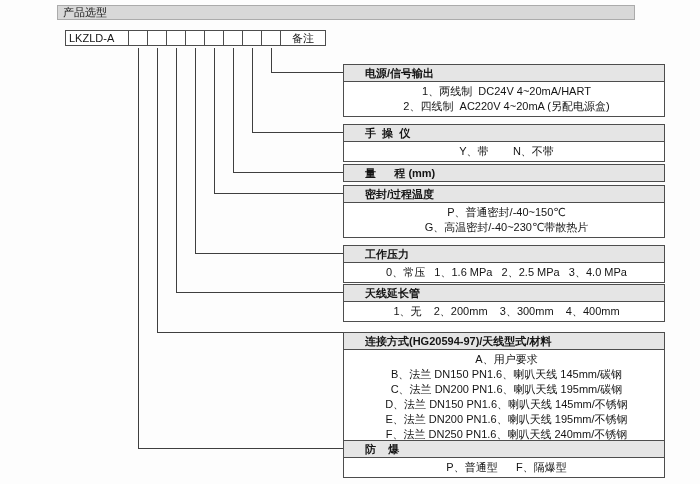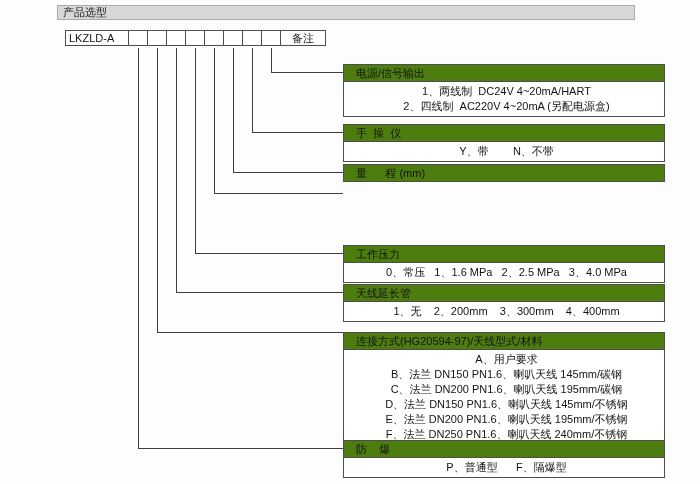--- a/index.html
+++ b/index.html
@@ -22,22 +22,22 @@
   .mbox.prefix{width:64px;margin-left:0;padding-left:3px;}
   .mbox.small{width:20px;}
   .mbox.remark{width:46px;justify-content:center;}
   svg.connectors{position:absolute;left:0;top:0;}
   svg.connectors polyline{fill:none;stroke:#3f3f3f;stroke-width:1;}
   .section{
     position:absolute;left:343px;width:322px;border:1px solid #4d4d4d;
     background:#fff;box-sizing:border-box;
   }
   .sec-header{
-    background:#4d7c0f;font-weight:normal;font-size:11px;height:16px;
-    line-height:16px;padding-left:12px;white-space:pre;
+    background:#e5e5e5;font-weight:bold;font-size:11px;height:16px;
+    line-height:16px;padding-left:21px;white-space:pre;
   }
   .has-body .sec-header{border-bottom:1px solid #4d4d4d;}
   .sec-body{padding:2px 0;text-align:center;}
   .sec-line{font-size:11px;height:15px;line-height:15px;padding-left:5px;white-space:pre;}
 </style>
 </head>
 <body>
 
 <div class="page">
 
@@ -79,20 +79,27 @@
     <div class="sec-header">手  操  仪</div>
     <div class="sec-body">
       <div class="sec-line">Y、带        N、不带</div>
     </div>
   </div>
 
   <div class="section" style="top:164px">
     <div class="sec-header">量      程 (mm)</div>
   </div>
 
+  <div class="section has-body" style="top:185px">
+    <div class="sec-header">密封/过程温度</div>
+    <div class="sec-body">
+      <div class="sec-line">P、普通密封/-40~150℃</div>
+      <div class="sec-line">G、高温密封/-40~230℃带散热片</div>
+    </div>
+  </div>
 
   <div class="section has-body" style="top:245px">
     <div class="sec-header">工作压力</div>
     <div class="sec-body">
       <div class="sec-line">0、常压   1、1.6 MPa   2、2.5 MPa   3、4.0 MPa</div>
     </div>
   </div>
 
   <div class="section has-body" style="top:284px">
     <div class="sec-header">天线延长管</div>

